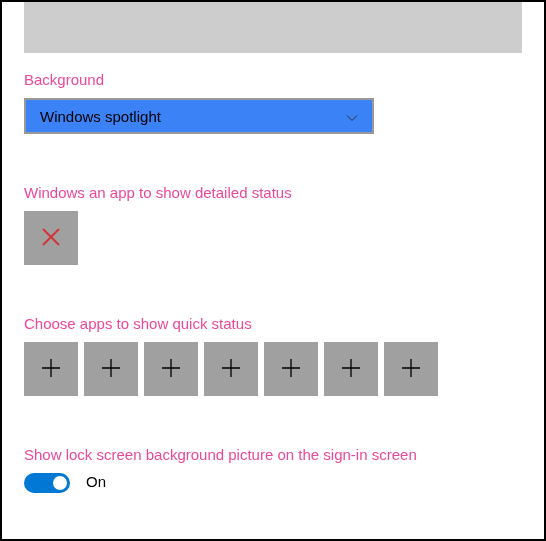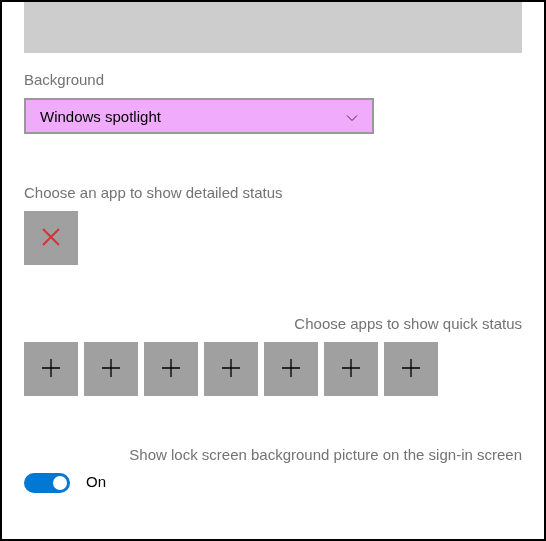--- a/index.html
+++ b/index.html
@@ -20,46 +20,45 @@
     }
     .preview-box {
       background: #cdcdcd;
       height: 51px;
       width: 100%;
     }
     .section-label {
       margin-top: 18px;
       margin-bottom: 10px;
       font-size: 15px;
-      color: #737373;
+      color: #ec4899;
     }
     .dropdown {
       border: 2px solid #999999;
-      background: #f0abfc;
+      background: #3b82f6;
       height: 36px;
       width: 350px;
       display: flex;
       align-items: center;
       justify-content: space-between;
       padding: 0 14px;
       cursor: pointer;
     }
     .dropdown-text {
       font-size: 15px;
     }
     .chevron-down {
       width: 12px;
       height: 8px;
     }
     .section-gap-lg {
       margin-top: 50px;
     }
     .section-gap-md {
       margin-top: 50px;
-      text-align: right;
     }
     .detailed-slot {
       background: #a0a0a0;
       width: 54px;
       height: 54px;
       display: flex;
       align-items: center;
       justify-content: center;
       cursor: pointer;
     }
@@ -119,21 +118,21 @@
 <div class="section-label">Background</div>
 <div class="dropdown">
   <span class="dropdown-text">Windows spotlight</span>
   <span>
     <svg class="chevron-down" viewBox="0 0 12 8">
       <path d="M1 1.5 L6 6.5 L11 1.5" stroke="#333" stroke-width="1" fill="none"></path>
     </svg>
   </span>
 </div>
 
-<div class="section-label section-gap-lg">Choose an app to show detailed status</div>
+<div class="section-label section-gap-lg">Windows an app to show detailed status</div>
 <div class="detailed-slot">
   <span>
     <svg class="x-icon" viewBox="0 0 22 22">
       <path d="M3 3 L19 19 M19 3 L3 19" stroke="#d13438" stroke-width="2" fill="none"></path>
     </svg>
   </span>
 </div>
 
 <div class="section-label section-gap-md">Choose apps to show quick status</div>
 <div class="quick-slots">

